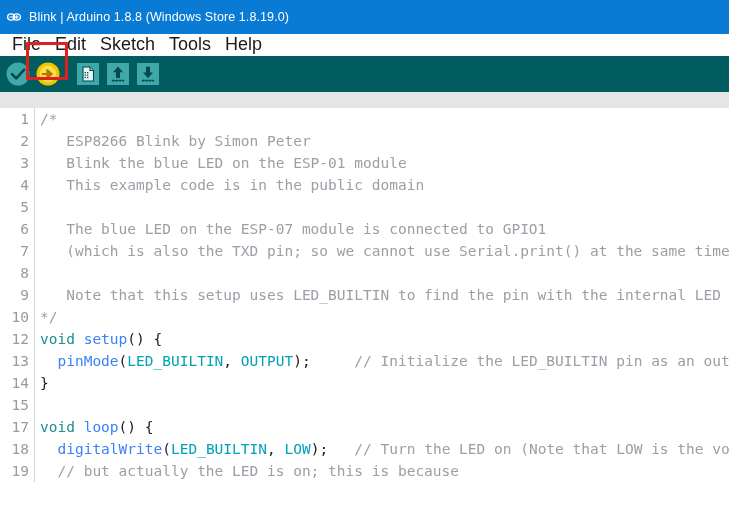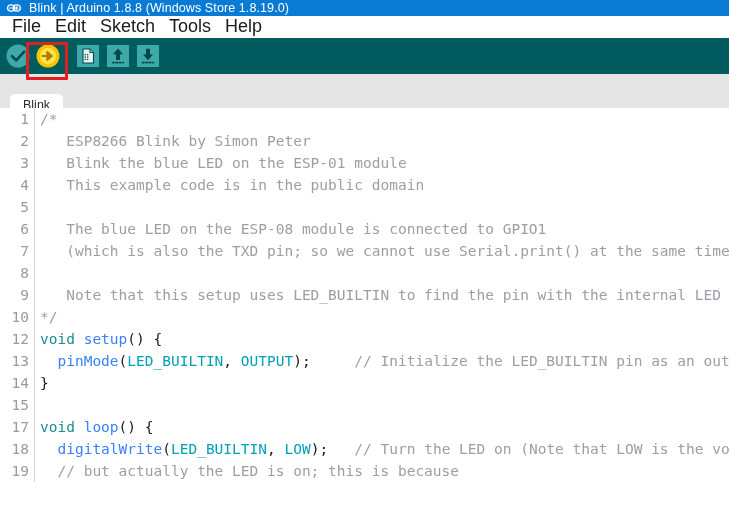--- a/index.html
+++ b/index.html
@@ -10,21 +10,21 @@
   body {
     width: 729px;
     height: 520px;
     overflow: hidden;
     font-family: "Liberation Sans", sans-serif;
     position: relative;
   }
 
   
   #titlebar {
-    height: 16px;
+    height: 34px;
     background: #0a7bd4;
     display: flex;
     align-items: center;
     padding-left: 6px;
     box-sizing: border-box;
   }
   #titlebar .app-logo {
     width: 16px;
     height: 16px;
     flex: 0 0 16px;
@@ -250,21 +250,21 @@
 <div id="tabstrip">
   <div class="tab">Blink</div>
 </div>
 
 <div id="editor">
     <div class="code-row"><div class="lineno">1</div><div class="gutter-rule"></div><div class="code-text"><span class="c-comment">/*</span></div></div>
     <div class="code-row"><div class="lineno">2</div><div class="gutter-rule"></div><div class="code-text"><span class="c-comment">   ESP8266 Blink by Simon Peter</span></div></div>
     <div class="code-row"><div class="lineno">3</div><div class="gutter-rule"></div><div class="code-text"><span class="c-comment">   Blink the blue LED on the ESP-01 module</span></div></div>
     <div class="code-row"><div class="lineno">4</div><div class="gutter-rule"></div><div class="code-text"><span class="c-comment">   This example code is in the public domain</span></div></div>
     <div class="code-row"><div class="lineno">5</div><div class="gutter-rule"></div><div class="code-text"><span class="c-comment"></span></div></div>
-    <div class="code-row"><div class="lineno">6</div><div class="gutter-rule"></div><div class="code-text"><span class="c-comment">   The blue LED on the ESP-08 module is connected to GPIO1</span></div></div>
+    <div class="code-row"><div class="lineno">6</div><div class="gutter-rule"></div><div class="code-text"><span class="c-comment">   The blue LED on the ESP-07 module is connected to GPIO1</span></div></div>
     <div class="code-row"><div class="lineno">7</div><div class="gutter-rule"></div><div class="code-text"><span class="c-comment">   (which is also the TXD pin; so we cannot use Serial.print() at the same time)</span></div></div>
     <div class="code-row"><div class="lineno">8</div><div class="gutter-rule"></div><div class="code-text"><span class="c-comment"></span></div></div>
     <div class="code-row"><div class="lineno">9</div><div class="gutter-rule"></div><div class="code-text"><span class="c-comment">   Note that this setup uses LED_BUILTIN to find the pin with the internal LED</span></div></div>
     <div class="code-row"><div class="lineno">10</div><div class="gutter-rule"></div><div class="code-text"><span class="c-comment">*/</span></div></div>
     <div class="code-row"><div class="lineno">12</div><div class="gutter-rule"></div><div class="code-text"><span class="c-keyword">void</span><span class="c-plain"> </span><span class="c-func">setup</span><span class="c-plain">() {</span></div></div>
     <div class="code-row"><div class="lineno">13</div><div class="gutter-rule"></div><div class="code-text"><span class="c-plain">  </span><span class="c-func">pinMode</span><span class="c-plain">(</span><span class="c-const">LED_BUILTIN</span><span class="c-plain">, </span><span class="c-const">OUTPUT</span><span class="c-plain">);</span><span class="c-comment">     // Initialize the LED_BUILTIN pin as an output</span></div></div>
     <div class="code-row"><div class="lineno">14</div><div class="gutter-rule"></div><div class="code-text"><span class="c-plain">}</span></div></div>
     <div class="code-row"><div class="lineno">15</div><div class="gutter-rule"></div><div class="code-text"><span class="c-plain"></span></div></div>
     <div class="code-row"><div class="lineno">17</div><div class="gutter-rule"></div><div class="code-text"><span class="c-keyword">void</span><span class="c-plain"> </span><span class="c-func">loop</span><span class="c-plain">() {</span></div></div>
     <div class="code-row"><div class="lineno">18</div><div class="gutter-rule"></div><div class="code-text"><span class="c-plain">  </span><span class="c-func">digitalWrite</span><span class="c-plain">(</span><span class="c-const">LED_BUILTIN</span><span class="c-plain">, </span><span class="c-const">LOW</span><span class="c-plain">);</span><span class="c-comment">   // Turn the LED on (Note that LOW is the voltage level</span></div></div>

